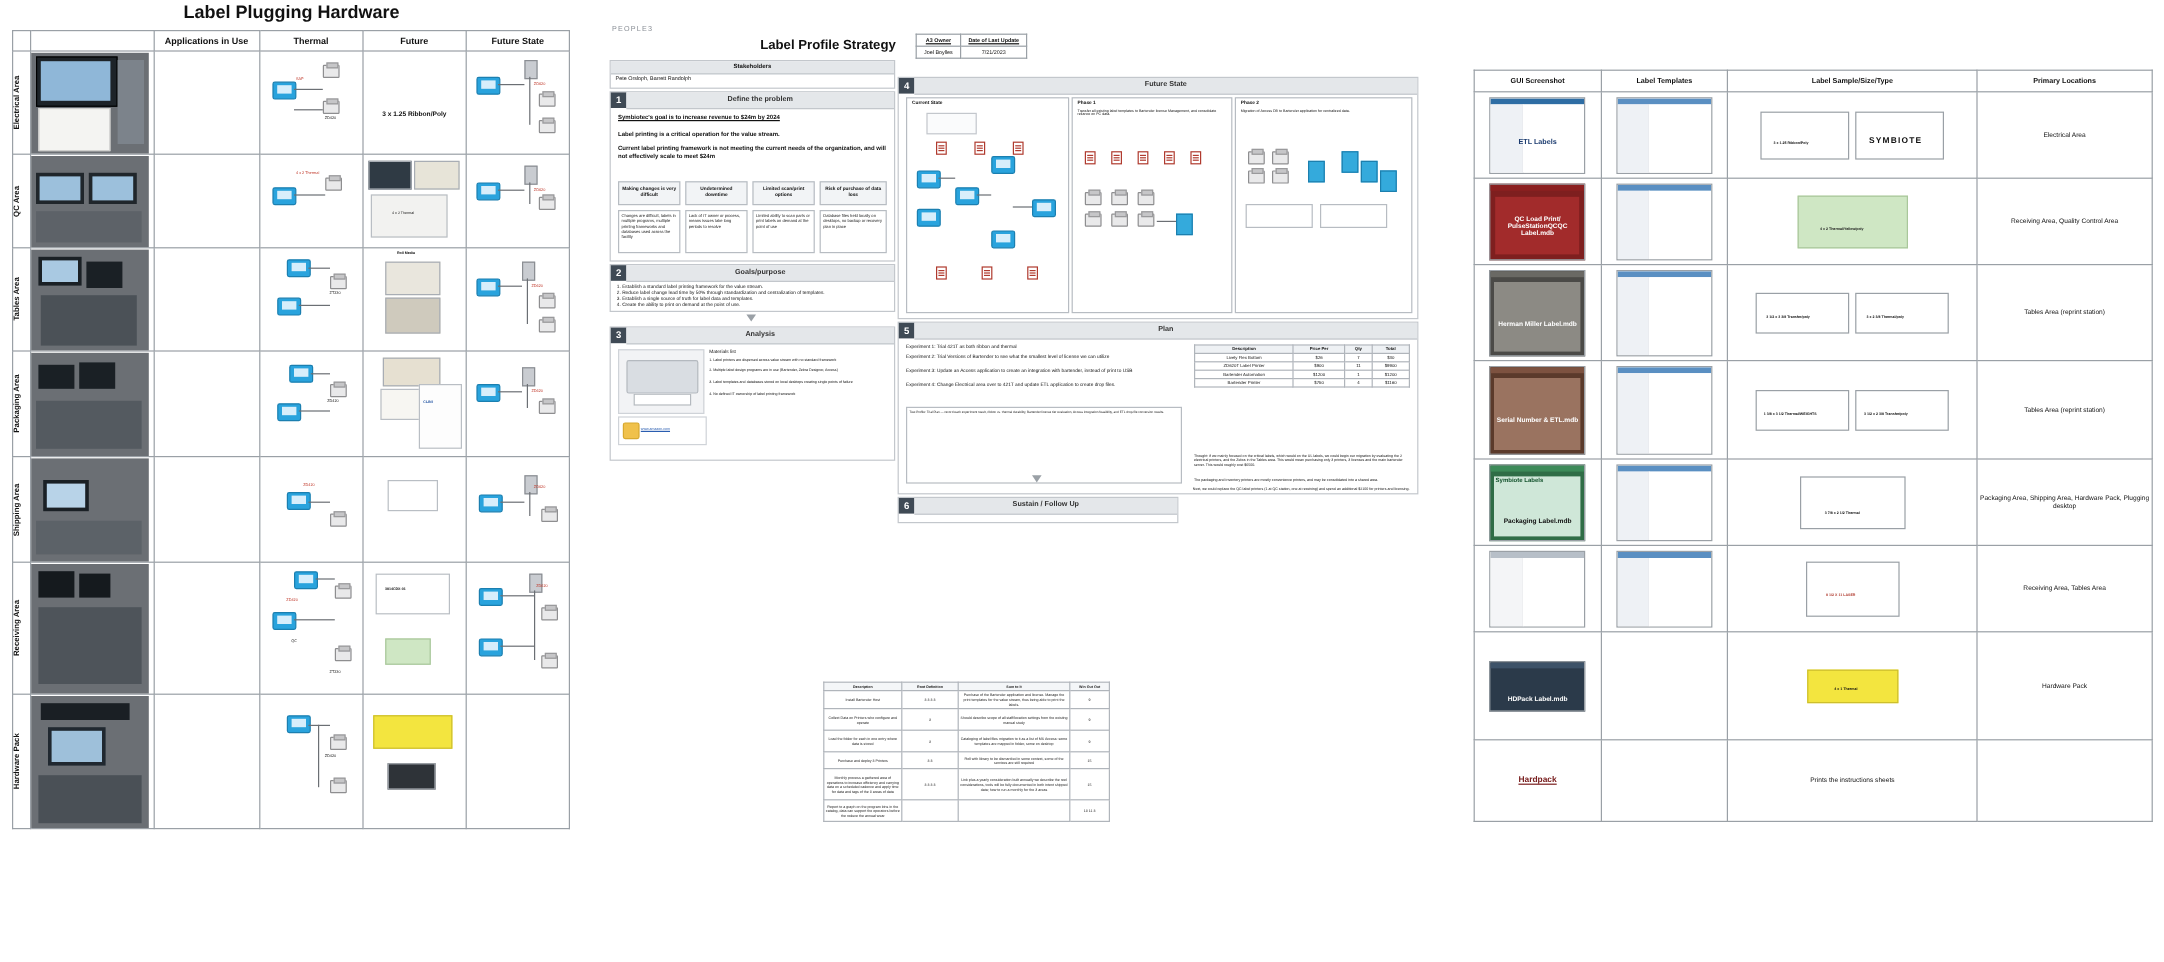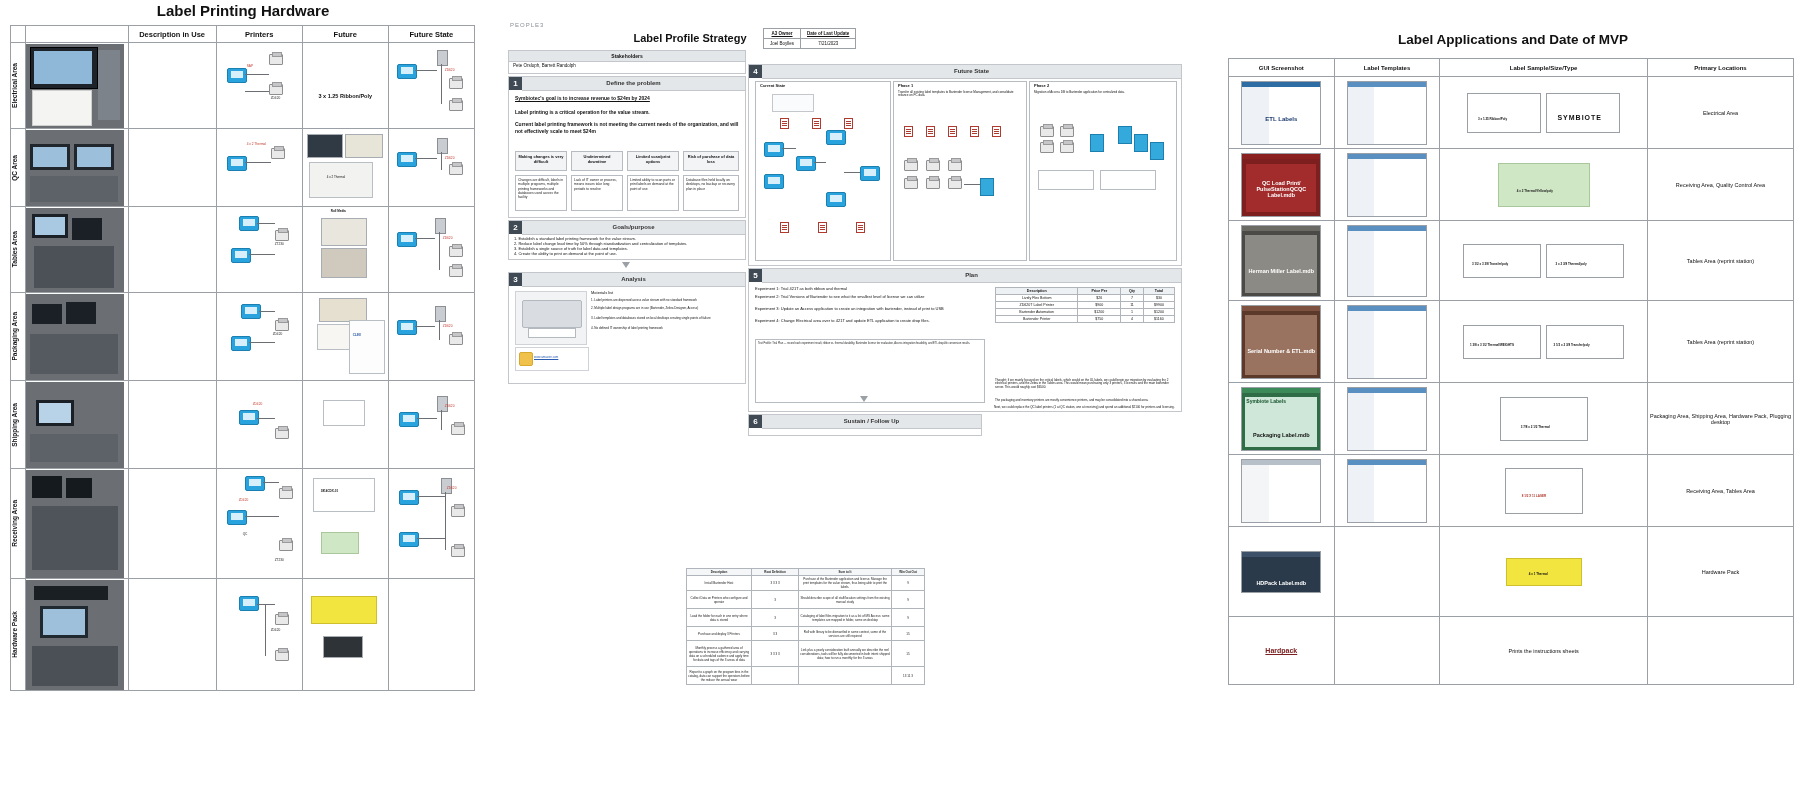--- a/index.html
+++ b/index.html
@@ -92,29 +92,29 @@
   .yellowtag{background:#f3e53f;border:1px solid #cdbf2d;}
   .greentag{background:#cfe7c4;border:1px solid #a9c79b;}
   .bluelink{color:#2a5db0;text-decoration:underline;}
 </style>
 </head>
 <body>
 
 <div class="canvas">
 
   <div class="abs" id="panel-hardware">
-    <div class="abs" id="hw-title">Label Printing Hardware</div>
+    <div class="abs" id="hw-title">Label Plugging Hardware</div>
 
     <table id="hw-table">
       <tbody>
           <tr>
         <th class="rowlabel"></th>
         <th class="cell-photo"></th>
-        <th class="cell-app">Description in Use</th>
-        <th class="cell-printers">Printers</th>
+        <th class="cell-app">Applications in Use</th>
+        <th class="cell-printers">Thermal</th>
         <th class="cell-media">Future</th>
         <th class="cell-future">Future State</th>
       </tr>
 
       <tr style="height:86px">
         <td class="rowlabel">
               <span>Electrical Area</span>
             </td>
         <td>
           <div class="photo" style="width:98px;height:84px;">
@@ -631,21 +631,20 @@
         <td>Report to a graph on the program bins in the catalog, data can support the operators before the reduce the annual wear</td>
         <td></td>
         <td></td>
         <td>13 11 3</td>
       </tr>
     </tbody>
       </table>
   </div>
 
   <div class="abs" id="panel-mvp">
-    <div class="abs" id="mvp-title">Label Applications and Date of MVP</div>
 
     <table id="mvp-table">
       <tbody>
           <tr>
         <th class="c1">GUI Screenshot</th>
         <th class="c2">Label Templates</th>
         <th class="c3">Label Sample/Size/Type</th>
         <th class="c4">Primary Locations</th>
       </tr>
 

